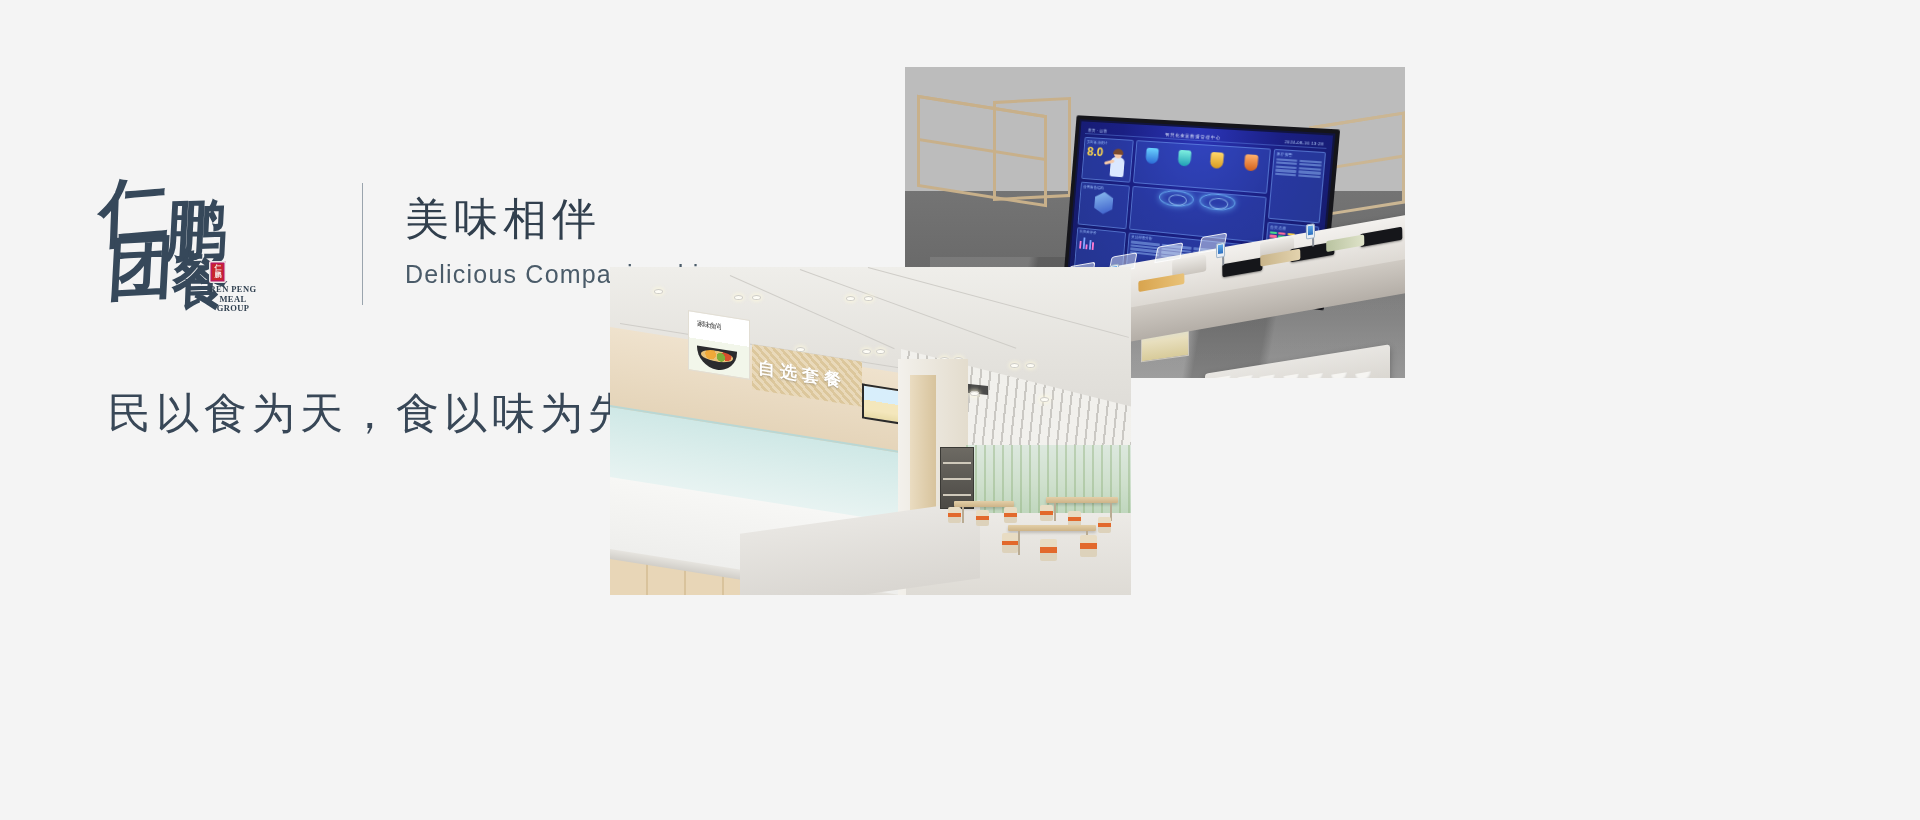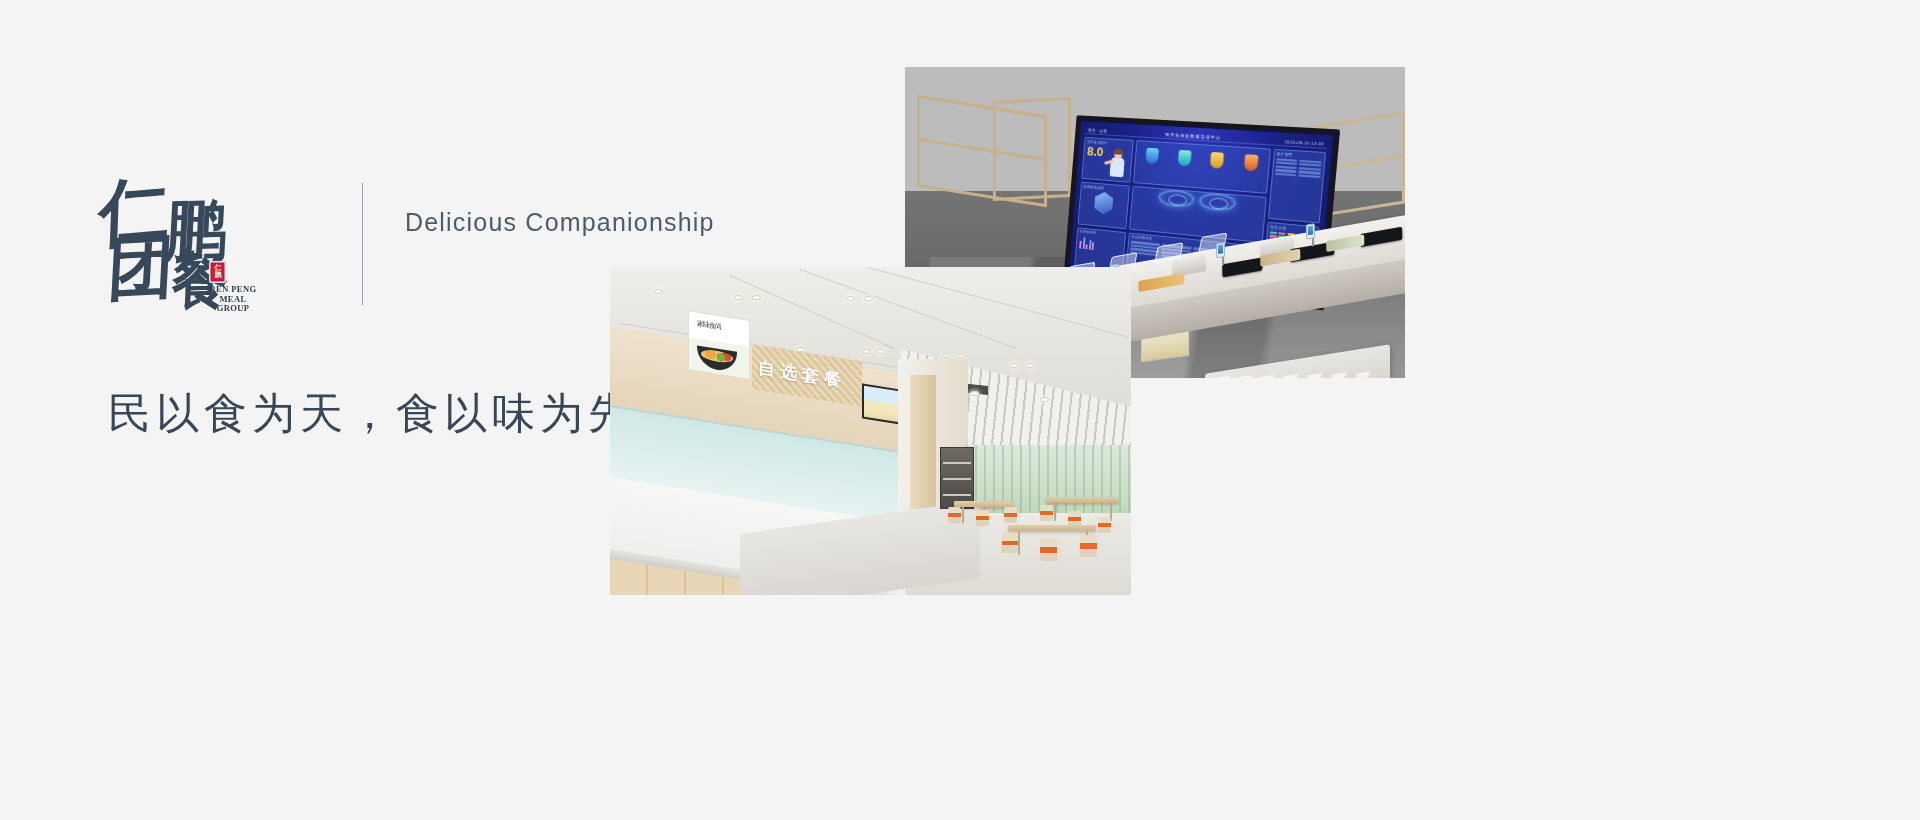--- a/index.html
+++ b/index.html
@@ -428,20 +428,21 @@
       <div id="logo-en">
         <div>REN PENG</div>
         <div>MEAL</div>
         <div>GROUP</div>
       </div>
     </div>
 
     <div id="divider"></div>
 
     <div id="title-col">
+      <div id="main-title">美味相伴</div>
       <div id="sub-title">Delicious Companionship</div>
     </div>
   </div>
 
   <div id="tagline">民以食为天，食以味为先</div>
 
   <div id="render-3d">
     <div id="r3-wall"></div>
     <div id="r3-floor"></div>
 

